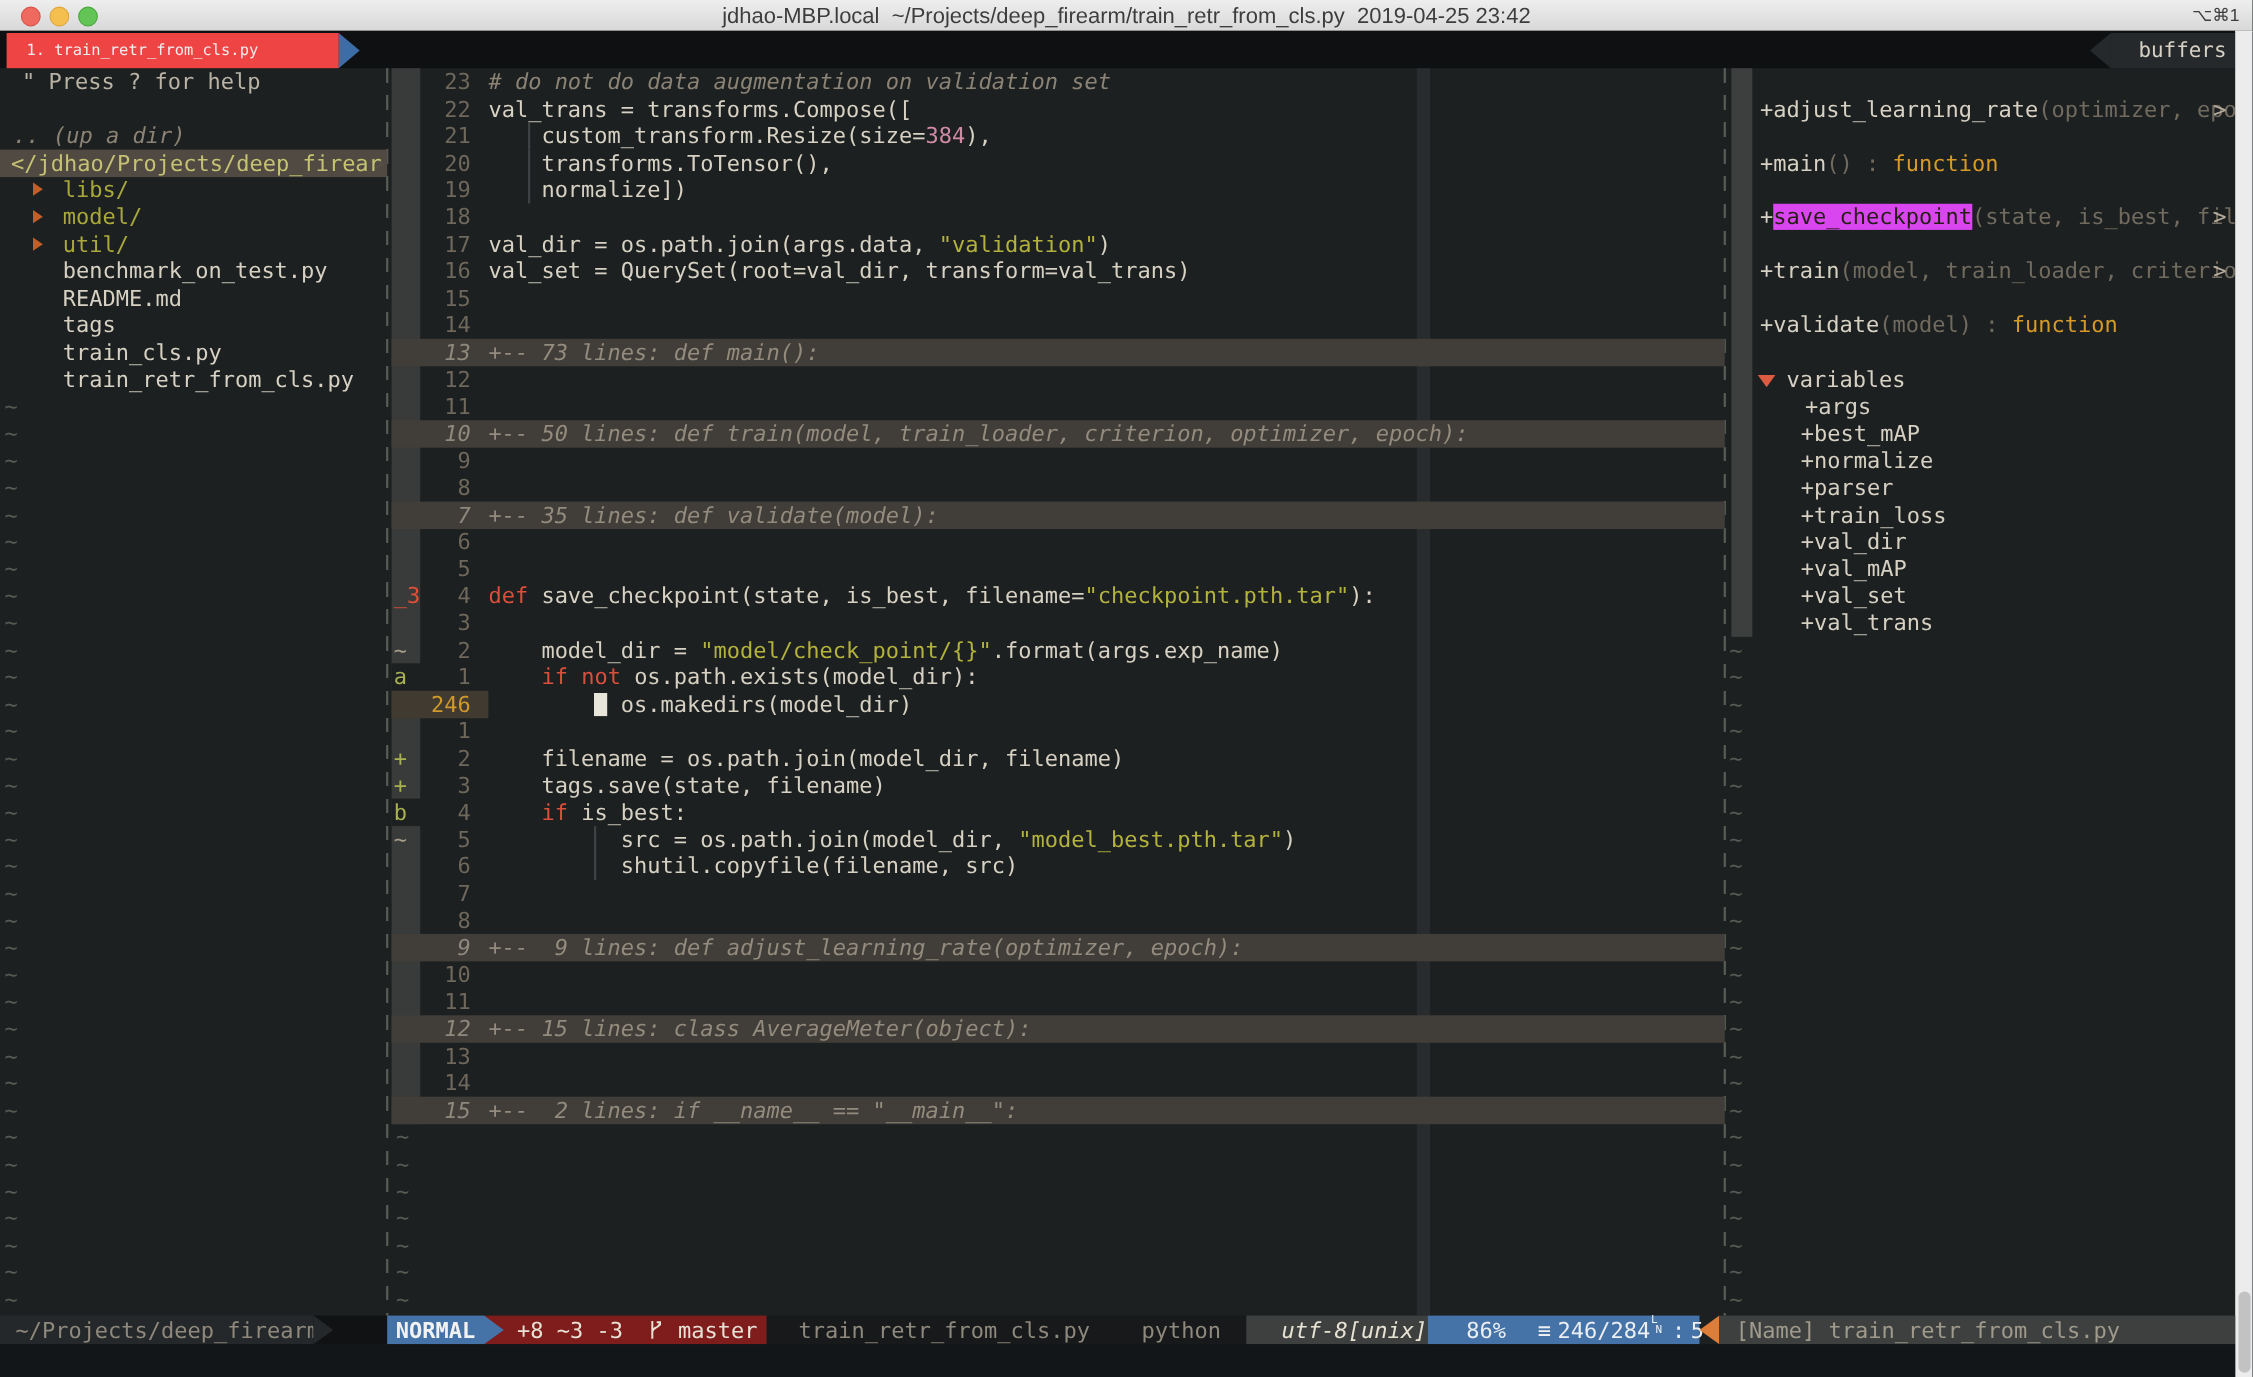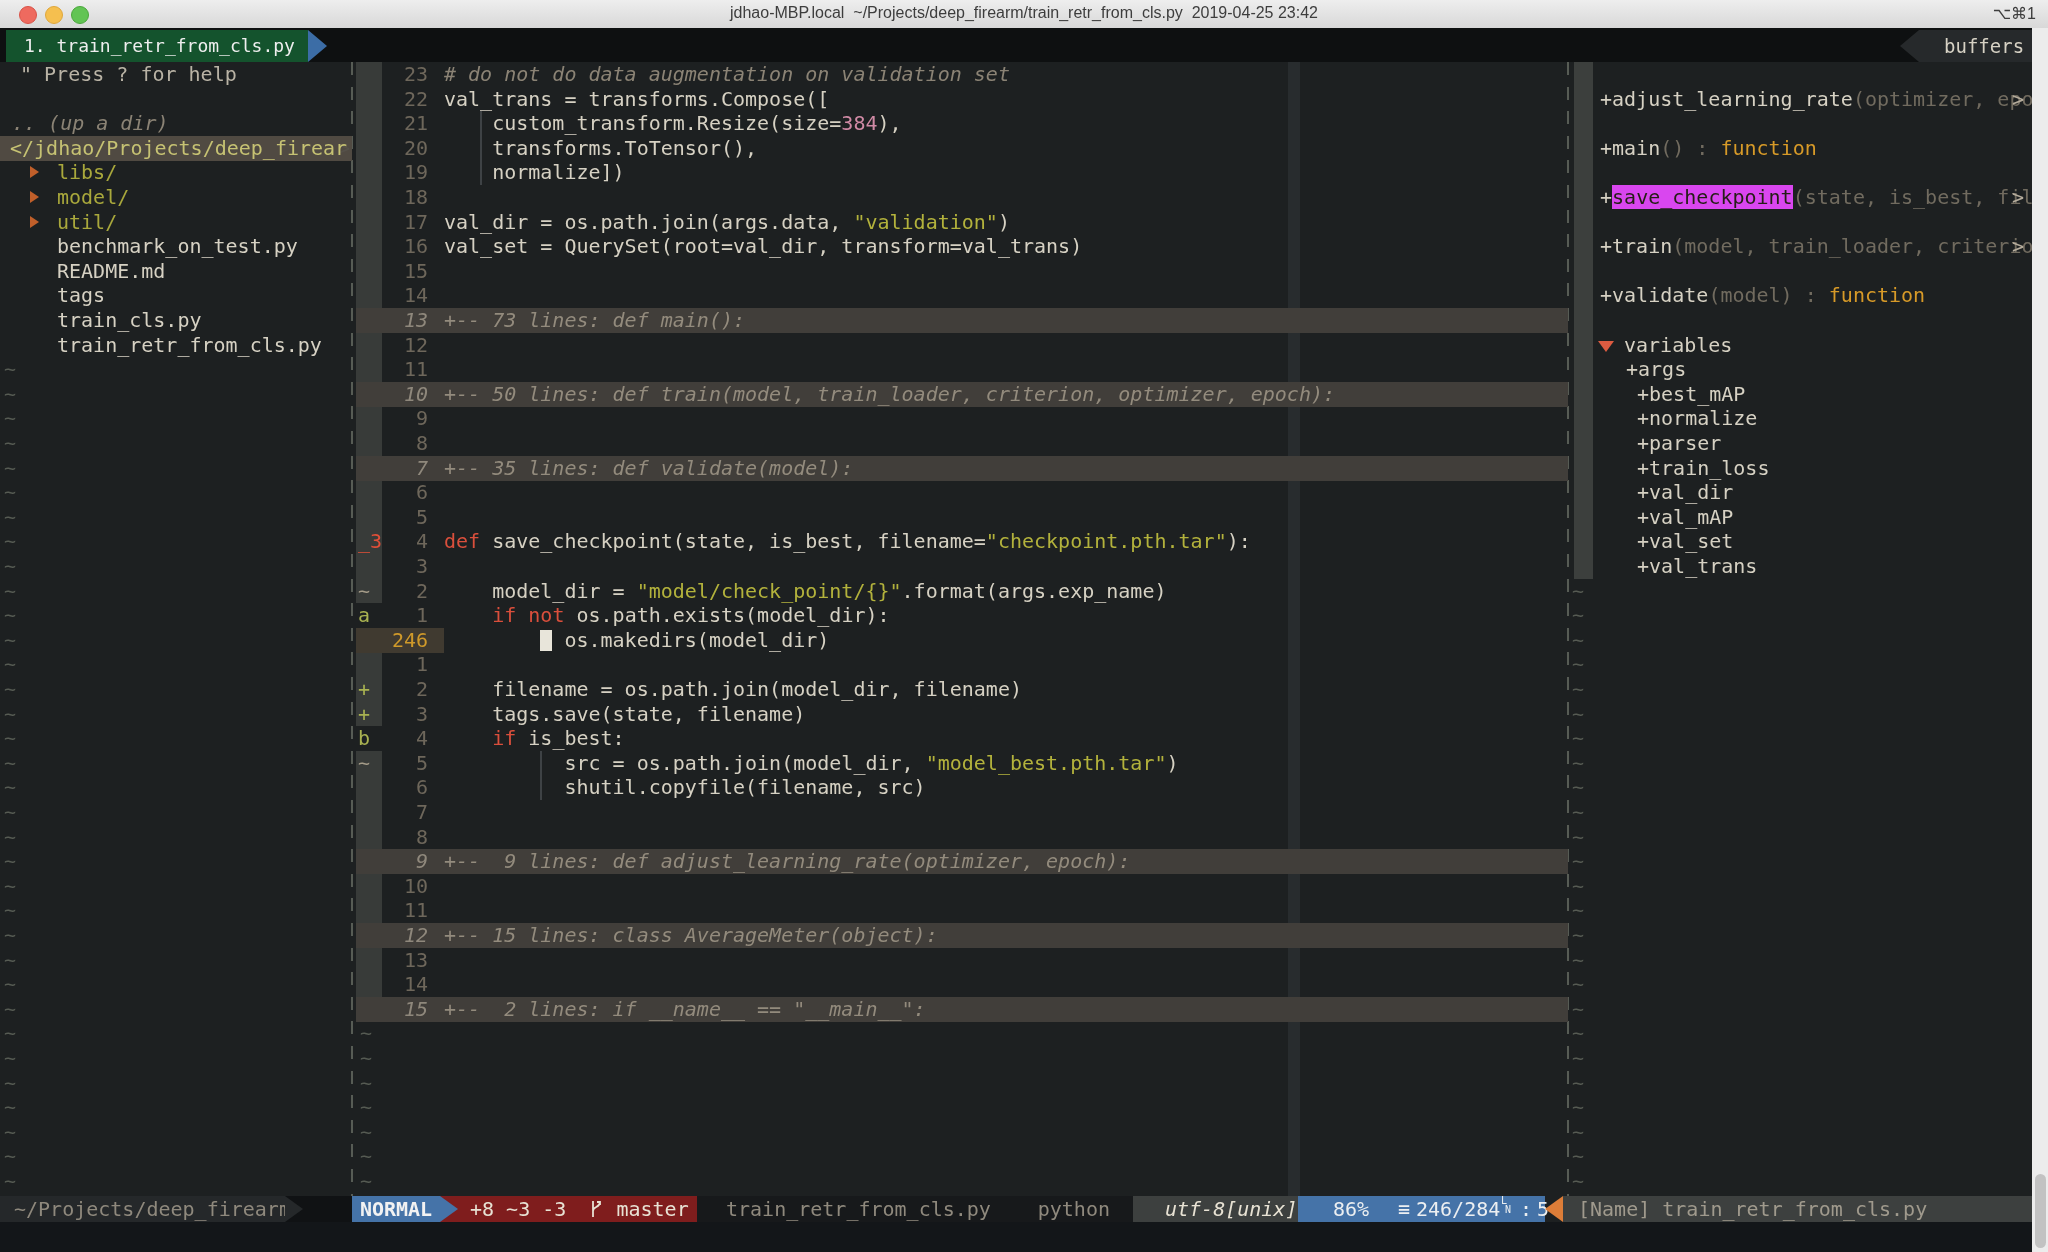--- a/index.html
+++ b/index.html
@@ -9,27 +9,27 @@
   span{white-space:pre;}
 
   
   #titlebar{left:0;top:0;width:2048px;height:28px;
     background:linear-gradient(#eeeeee,#d8d8d8);border-bottom:1px solid #ababab;
     font-family:"Liberation Sans",sans-serif;}
   .tl{position:absolute;top:6px;width:16px;height:16px;border-radius:50%;}
   #tl-close{left:19px;background:#ee6a5f;border:1px solid #d95348;}
   #tl-min{left:45px;background:#f5bf4f;border:1px solid #dfa73b;}
   #tl-zoom{left:71px;background:#62c454;border:1px solid #4aa73c;}
-  #win-title{left:0;right:0;top:4px;text-align:center;color:#3d3d3d;font-size:16px;white-space:pre;}
+  #win-title{left:0;right:0;top:4px;text-align:center;color:#3d3d3d;font-size:20px;white-space:pre;}
   #hotkey{right:12px;top:4px;color:#3d3d3d;font-size:16px;}
 
   
   #tabline{left:0;top:28px;width:2032px;height:34px;background:#0e1011;}
-  #tab1{position:absolute;left:6px;top:2px;width:302px;height:32px;background:#14532d;
-        color:#eeeeee;font-size:18px;line-height:32px;}
+  #tab1{position:absolute;left:6px;top:2px;width:302px;height:32px;background:#ef4444;
+        color:#eeeeee;font-size:14px;line-height:32px;}
   #tab1 span{padding-left:18px;}
   #tab1-arrow{position:absolute;left:308px;top:2px;width:0;height:0;
         border-top:16px solid transparent;border-bottom:16px solid transparent;
         border-left:19px solid #3c6da6;}
   #buffers-arrow{position:absolute;left:1900px;top:2px;width:0;height:0;
         border-top:16px solid transparent;border-bottom:16px solid transparent;
         border-right:19px solid #26292b;}
   #buffers-seg{position:absolute;left:1919px;top:2px;width:113px;height:32px;background:#26292b;
         color:#d6d1c4;font-size:19px;line-height:32px;}
 
@@ -404,21 +404,21 @@
         <span class="trunc">&gt;</span>
       </div>
       <div class="row" style="left: 1572px; top: 283px; width: 460px; overflow: hidden;">
         <span style="position: absolute; left: 28px;"><span class="c-tn">+validate</span><span class="c-ta">(model)</span><span class="c-ta"> : </span><span class="c-tk">function</span></span>
       </div>
       <div class="row" style="left: 1572px; top: 333px; width: 460px; overflow: hidden;">
         <span class="tri-down" style="left: 26px;"></span>
         <span style="position: absolute; left: 52px;"><span class="c-tn">variables</span></span>
       </div>
       <div class="row" style="left: 1572px; top: 357px; width: 460px; overflow: hidden;">
-        <span style="position: absolute; left: 54px;"><span class="c-tn">+args</span></span>
+        <span style="position: absolute; left: 69px;"><span class="c-tn">+args</span></span>
       </div>
       <div class="row" style="left: 1572px; top: 382px; width: 460px; overflow: hidden;">
         <span style="position: absolute; left: 65px;"><span class="c-tn">+best_mAP</span></span>
       </div>
       <div class="row" style="left: 1572px; top: 406px; width: 460px; overflow: hidden;">
         <span style="position: absolute; left: 65px;"><span class="c-tn">+normalize</span></span>
       </div>
       <div class="row" style="left: 1572px; top: 431px; width: 460px; overflow: hidden;">
         <span style="position: absolute; left: 65px;"><span class="c-tn">+parser</span></span>
       </div>

